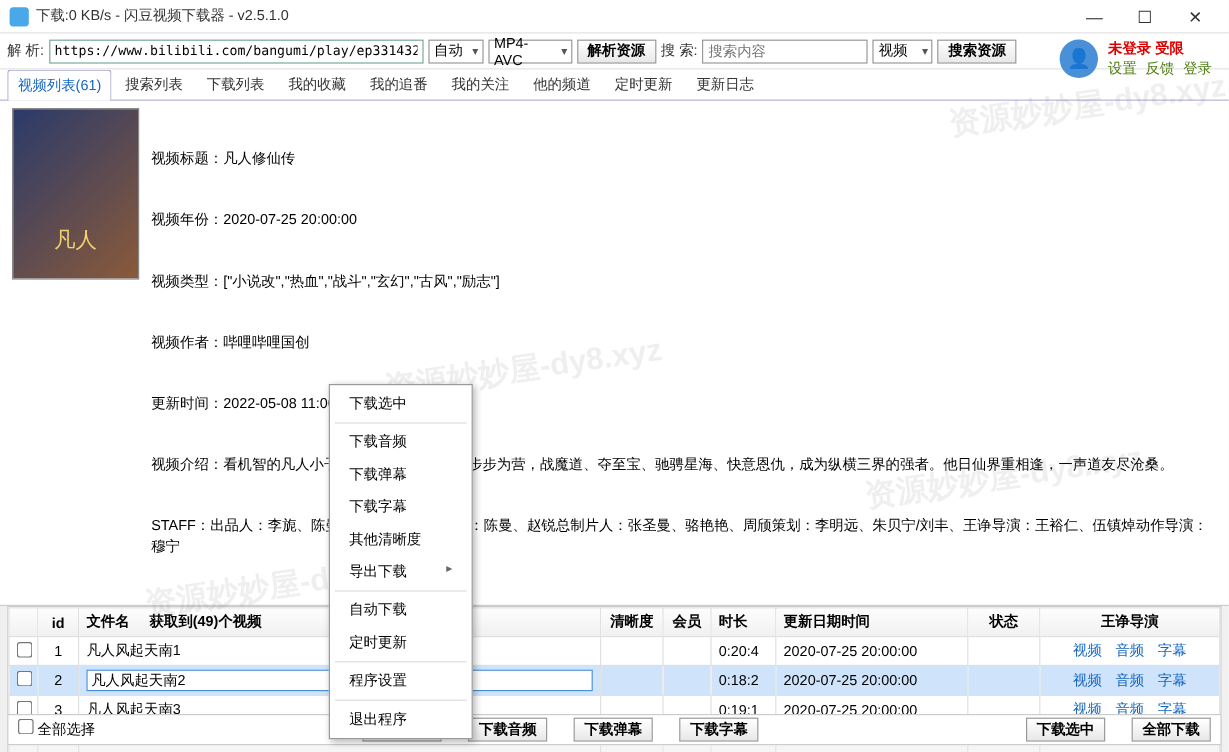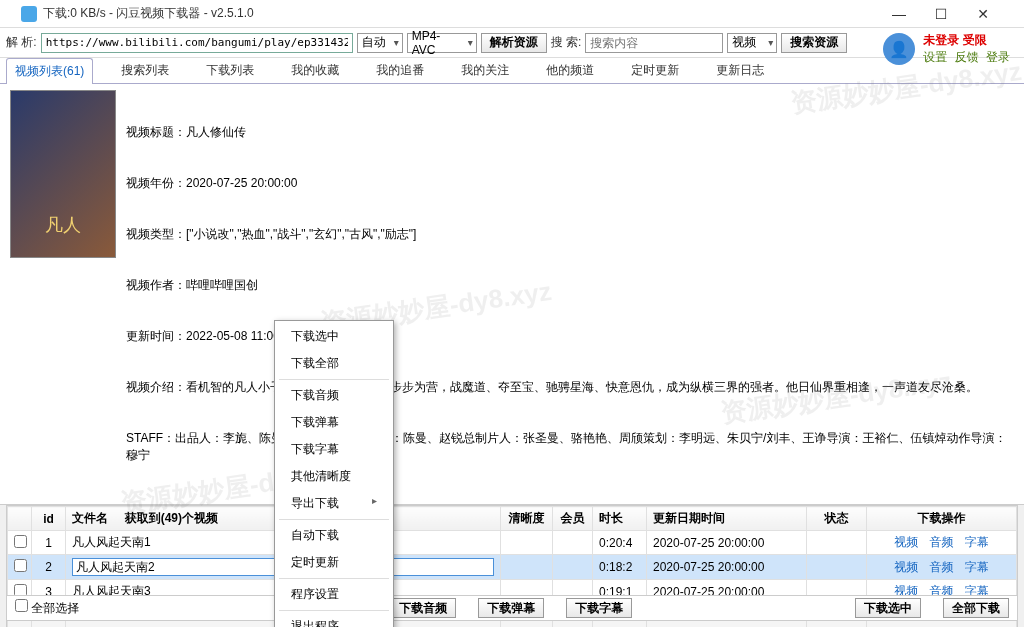--- a/index.html
+++ b/index.html
@@ -1,43 +1,43 @@
 <!DOCTYPE html>
 <html><head>
 <meta charset="utf-8">
 <style>
 * { margin: 0; padding: 0; box-sizing: border-box; font-family: "Microsoft YaHei", SimSun, sans-serif; font-size: 12px; }
 body { background: #f0f0f0; width: 1024px; height: 627px; overflow: hidden; position: relative; }
 
-.titlebar { height: 28px; background: #fff; display: flex; align-items: center; padding: 0 21px; border-bottom: 1px solid #ddd; }
+.titlebar { height: 28px; background: #fff; display: flex; align-items: center; padding: 0 8px; border-bottom: 1px solid #ddd; }
 .titlebar .app-icon { width: 16px; height: 16px; background: #4aa7e8; border-radius: 3px; margin-right: 6px; }
 .titlebar .title-text { flex: 1; color: #333; }
 .titlebar .win-controls { display: flex; gap: 18px; padding-right: 8px; }
 .titlebar .win-btn { width: 24px; text-align: center; cursor: pointer; color: #333; font-size: 14px; }
 
 .toolbar { height: 30px; background: #fff; display: flex; align-items: center; padding: 2px 6px; gap: 4px; border-bottom: 1px solid #ddd; }
 .toolbar .lbl { color: #333; }
 .url-input { width: 312px; height: 20px; border: 1px solid #7a9; background: #fff; padding: 0 4px; font-family: monospace; font-size: 11px; }
 .combo { height: 20px; border: 1px solid #999; background: #fff; padding: 0 16px 0 4px; position: relative; display: inline-flex; align-items: center; }
 .combo::after { content: "▾"; position: absolute; right: 3px; color: #555; font-size: 10px; }
 .btn { height: 20px; border: 1px solid #999; background: linear-gradient(#fff,#e8e8e8); padding: 0 8px; cursor: pointer; display: inline-flex; align-items: center; font-weight: bold; }
 .search-input { width: 138px; height: 20px; border: 1px solid #999; padding: 0 4px; color: #999; }
 
 .user-area { position: absolute; right: 10px; top: 32px; display: flex; align-items: center; gap: 8px; }
 .avatar { width: 32px; height: 32px; border-radius: 50%; background: #4a90d9; display: flex; align-items: center; justify-content: center; color: #fff; font-size: 16px; }
 .user-links { display: flex; flex-direction: column; }
 .user-status { color: #d00; font-weight: bold; }
 .user-actions a { color: #4d7c0f; text-decoration: none; margin-right: 4px; font-weight: normal; }
 
 .tabs { height: 26px; background: #fff; display: flex; align-items: flex-end; padding: 0 6px; border-bottom: 1px solid #aac; }
-.tab { padding: 4px 8px; border: 1px solid transparent; border-bottom: none; color: #333; cursor: pointer; margin-right: 19px; }
+.tab { padding: 4px 8px; border: 1px solid transparent; border-bottom: none; color: #333; cursor: pointer; margin-right: 2px; }
 .tab.active { border-color: #aac; background: #fff; color: #1565c0; border-radius: 3px 3px 0 0; position: relative; top: 1px; }
 
 .info-panel { display: flex; padding: 6px 10px; background: #fff; gap: 10px; border-bottom: 1px solid #ccc; }
-.poster { width: 106px; height: 168px; background: linear-gradient(135deg,#2a3a6a,#8a5a3a); border: 1px solid #888; display:flex; align-items:flex-end; justify-content:center; color:#f0d070; font-size:18px; padding-bottom:20px; font-family: SimSun; }
+.poster { width: 106px; height: 143px; background: linear-gradient(135deg,#2a3a6a,#8a5a3a); border: 1px solid #888; display:flex; align-items:flex-end; justify-content:center; color:#f0d070; font-size:18px; padding-bottom:20px; font-family: SimSun; }
 .info-text { flex: 1; font-family: SimSun, monospace; line-height: 17px; color: #000; white-space: pre-wrap; }
 .info-row .k { display: inline; }
 
 .table-wrap { background: #fff; margin: 0 6px; border: 1px solid #ccc; height: 310px; overflow-y: scroll; position: relative; }
 table { width: 100%; border-collapse: collapse; table-layout: fixed; }
 th, td { border: 1px solid #e0e0e0; padding: 3px 6px; text-align: left; height: 22px; white-space: nowrap; overflow: hidden; }
 th { background: linear-gradient(#fdfdfd,#f0f0f0); font-weight: bold; position: sticky; top: 0; }
 .col-chk { width: 24px; text-align: center; }
 .col-id { width: 34px; text-align: center; }
 .col-name { width: auto; }
@@ -141,21 +141,21 @@
       <th class="col-chk"></th>
       <th class="col-id">id</th>
       <th class="col-name">
         <span>文件名</span>&nbsp;&nbsp;&nbsp;&nbsp;&nbsp;<span>获取到(49)个视频</span>
       </th>
       <th class="col-qual">清晰度</th>
       <th class="col-vip">会员</th>
       <th class="col-dur">时长</th>
       <th class="col-date">更新日期时间</th>
       <th class="col-stat">状态</th>
-      <th class="col-ops">下载操作</th>
+      <th class="col-ops">王诤导演</th>
     </tr>
       </thead>
     <tbody id="tbody">
         <tr>
     <td class="col-chk"><input type="checkbox" style=""></td>
     <td class="col-id">1</td>
     <td class="col-name">凡人风起天南1</td>
     <td class="col-qual"></td>
     <td class="col-vip"></td>
     <td class="col-dur">0:20:4</td>
@@ -211,21 +211,20 @@
       <a href="#">音频</a>
       <a href="#">字幕</a>
     </td>
         </tr>
       </tbody>
   </table>
 </div>
 
 <div class="context-menu" id="ctxmenu">
     <div class="mi">下载选中</div>
-    <div class="mi">下载全部</div>
     <div class="sep"></div>
     <div class="mi">下载音频</div>
     <div class="mi">下载弹幕</div>
     <div class="mi">下载字幕</div>
     <div class="mi">其他清晰度</div>
     <div class="mi arrow">导出下载</div>
     <div class="sep"></div>
     <div class="mi">自动下载</div>
     <div class="mi">定时更新</div>
     <div class="sep"></div>

